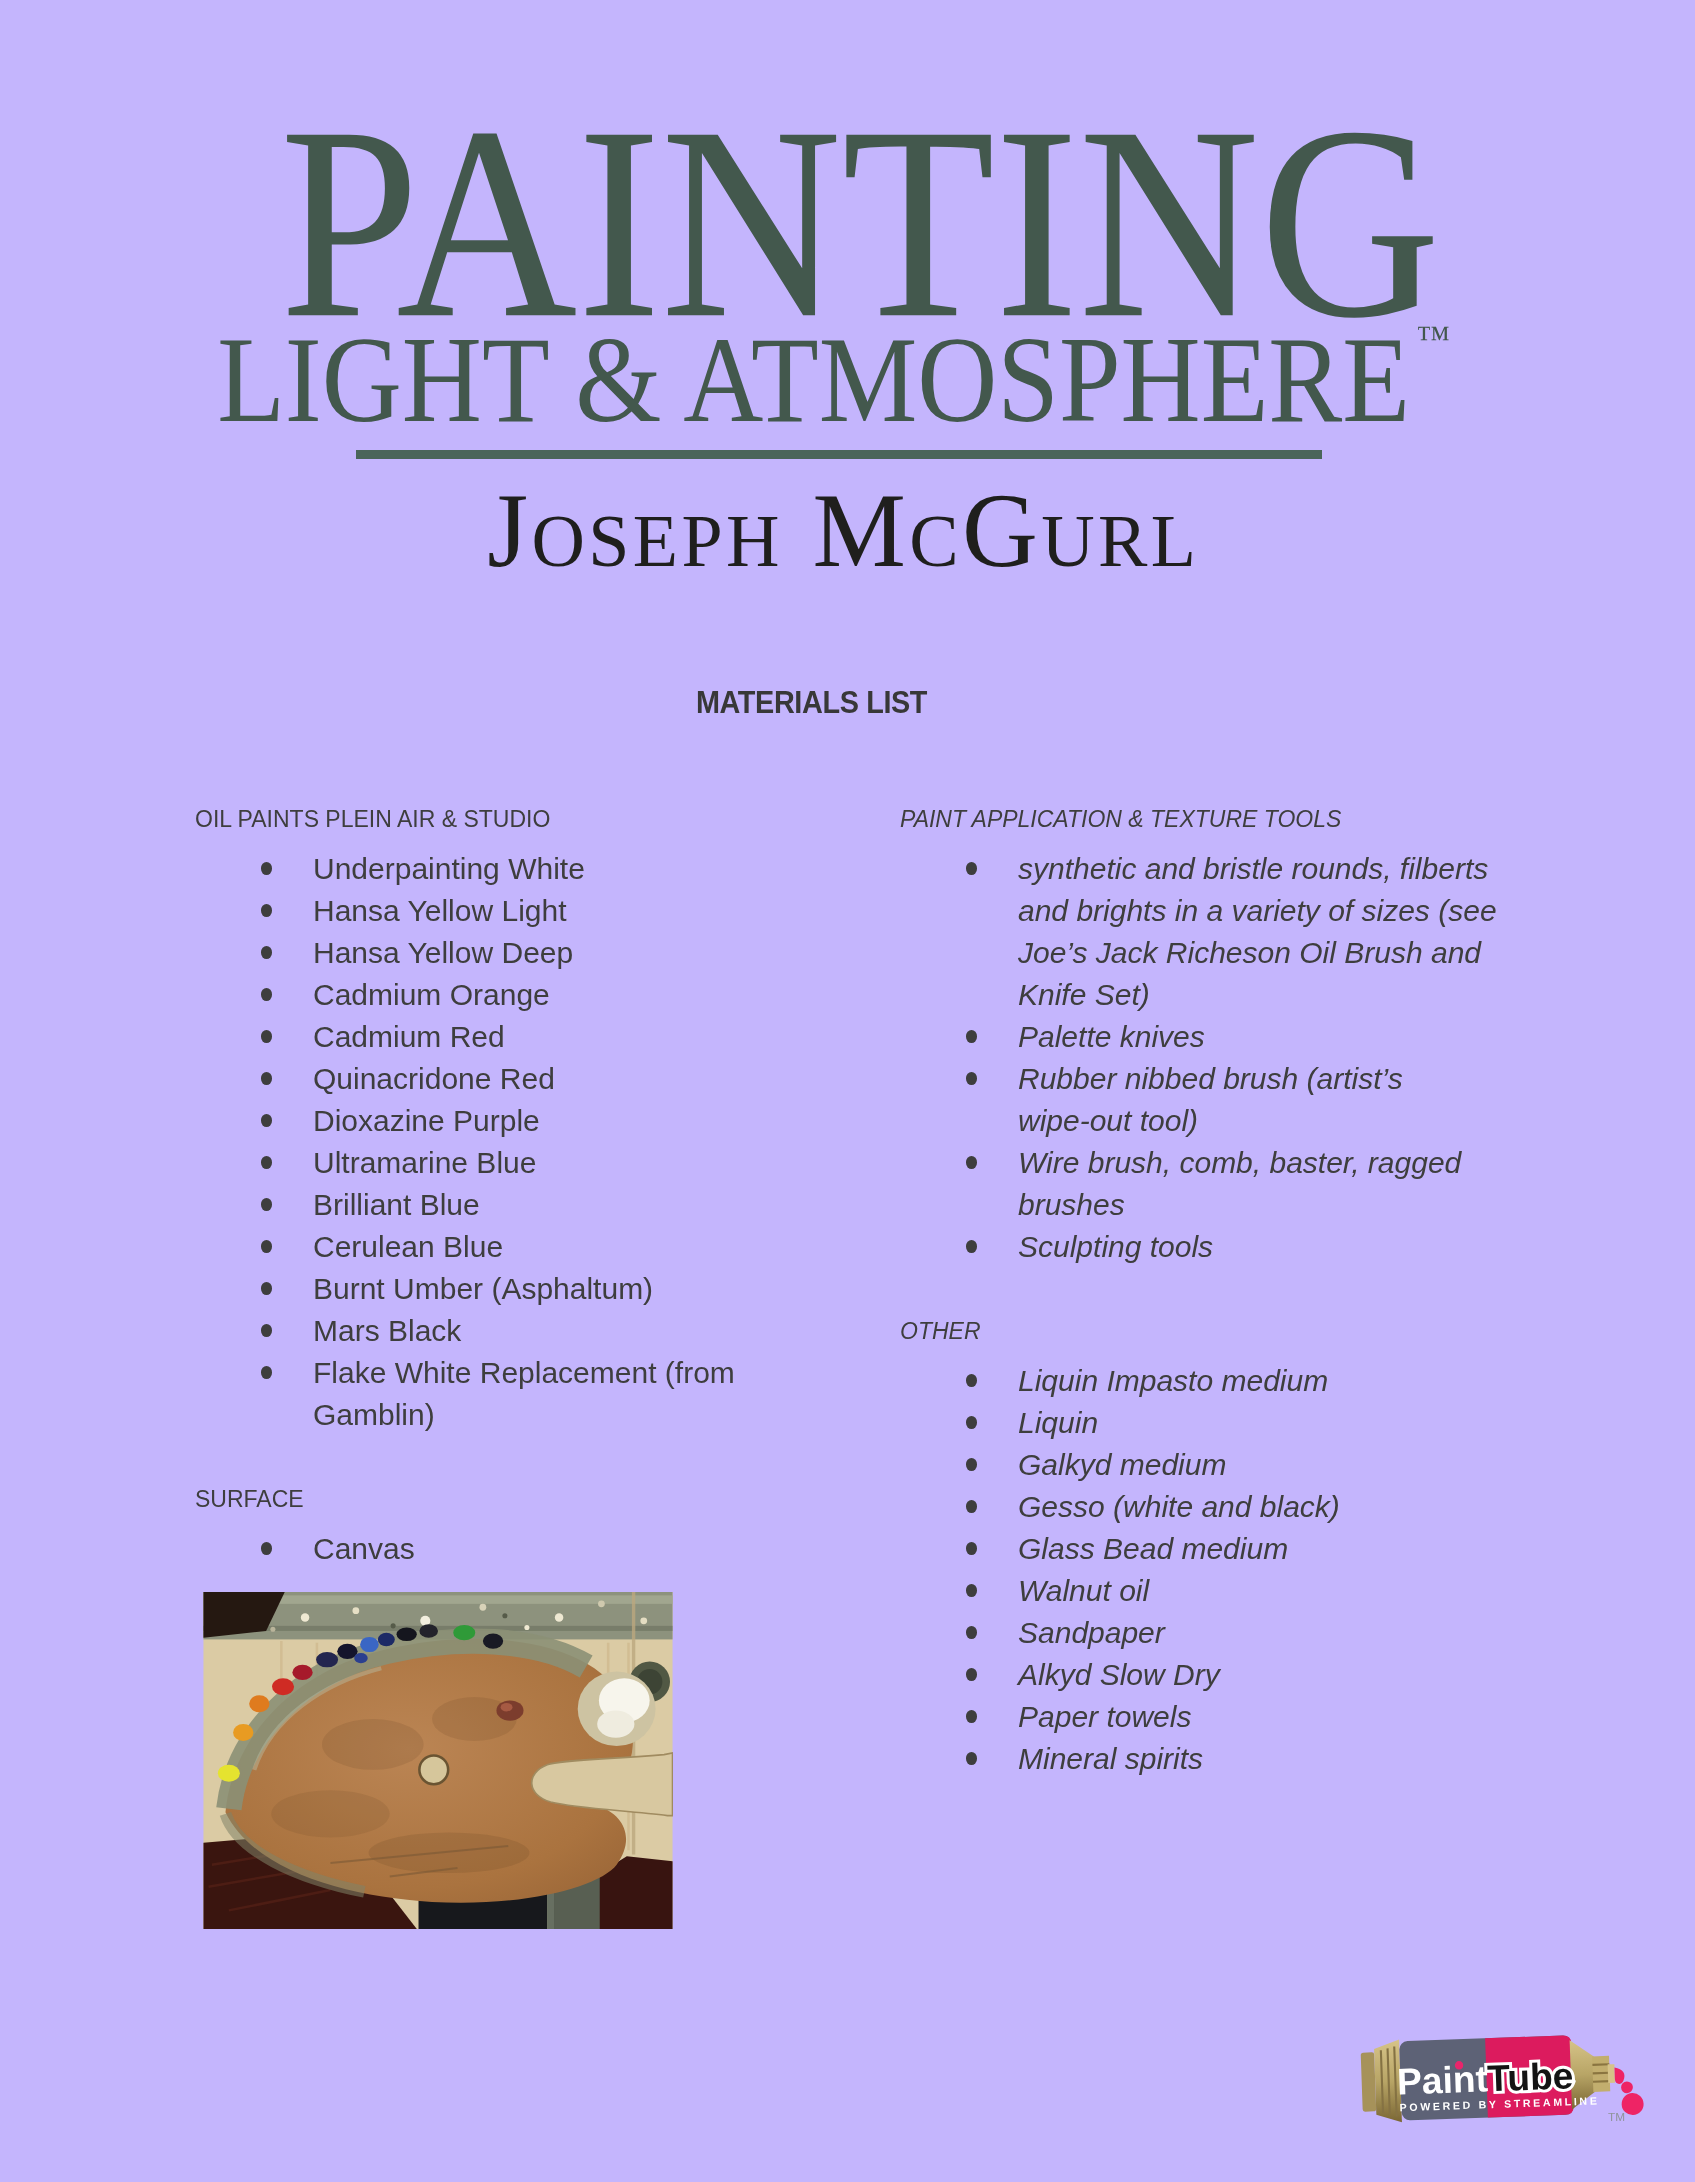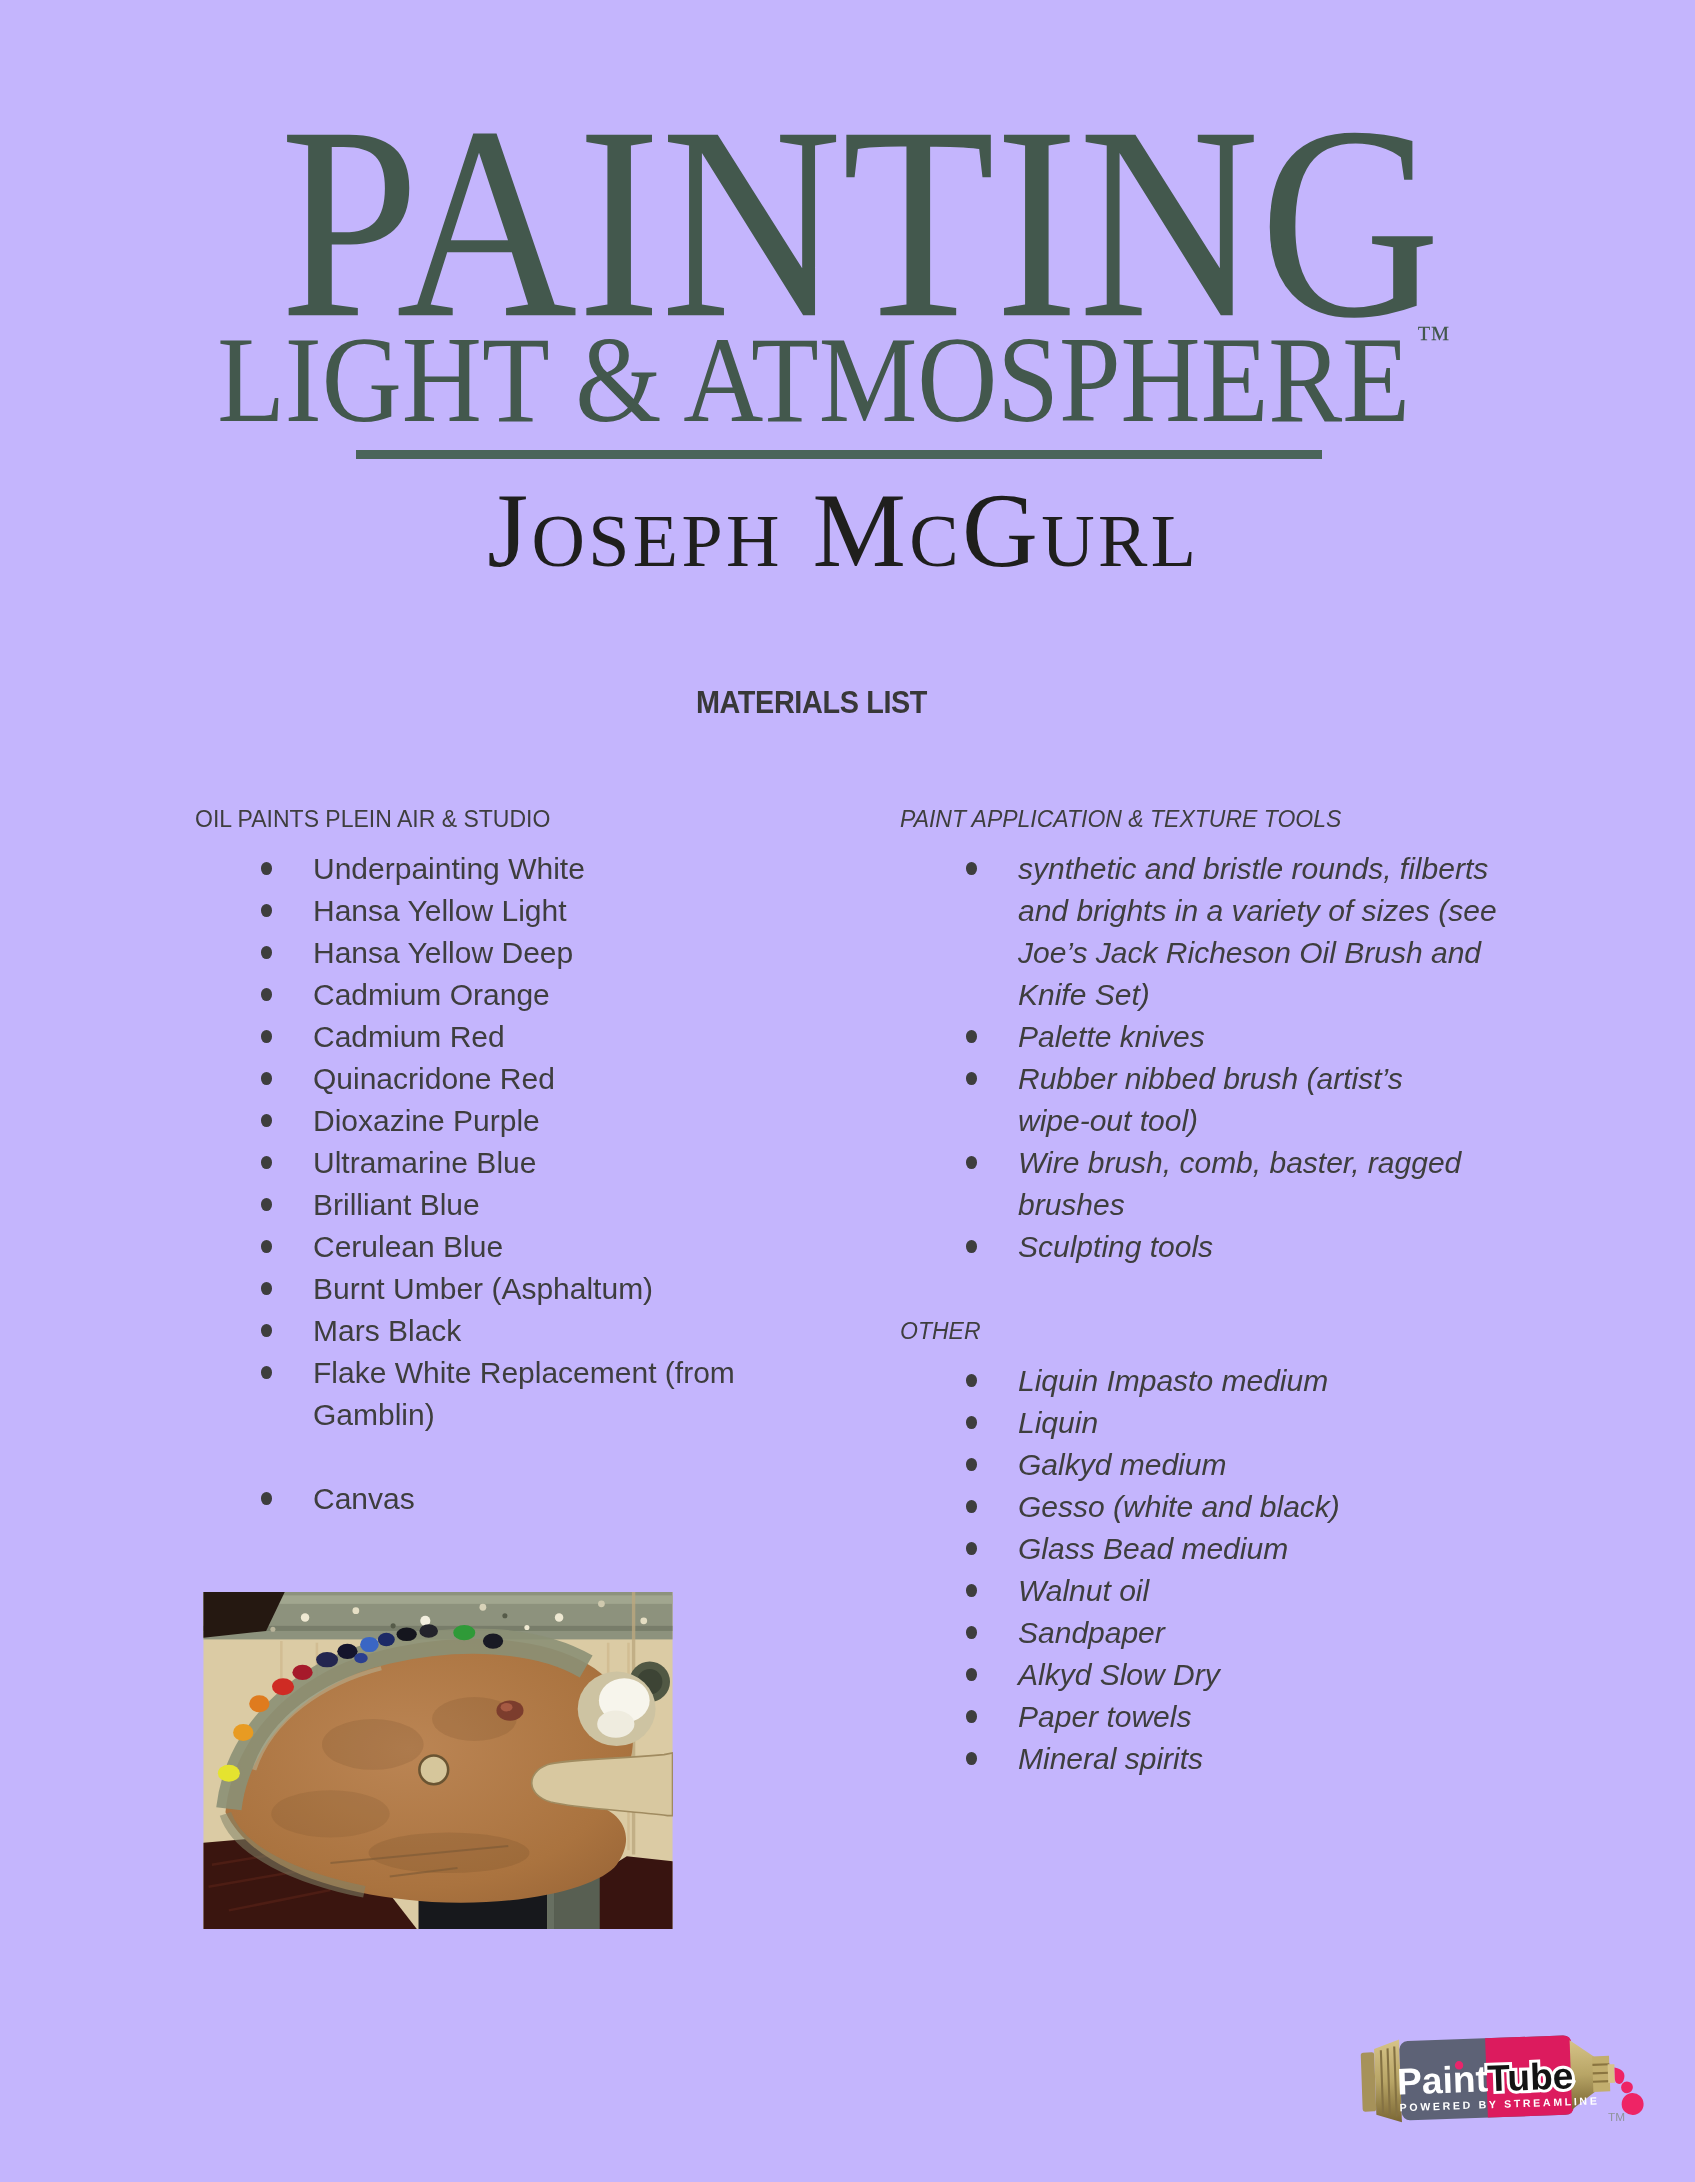--- a/index.html
+++ b/index.html
@@ -72,20 +72,21 @@
             <li class="bitem">Ultramarine Blue</li>
             <li class="bitem">Brilliant Blue</li>
             <li class="bitem">Cerulean Blue</li>
             <li class="bitem">Burnt Umber (Asphaltum)</li>
             <li class="bitem">Mars Black</li>
             <li class="bitem">Flake White Replacement (from
 Gamblin)</li>
           </ul>
         </div>
         <div class="section">
+          <div class="sec-heading">SURFACE</div>
           <ul class="blist">
             <li class="bitem">Canvas</li>
           </ul>
         </div>
       </div>
     <div class="col-right">
         <div class="section">
           <div class="sec-heading">PAINT APPLICATION &amp; TEXTURE TOOLS</div>
           <ul class="blist">
             <li class="bitem">synthetic and bristle rounds, filberts

